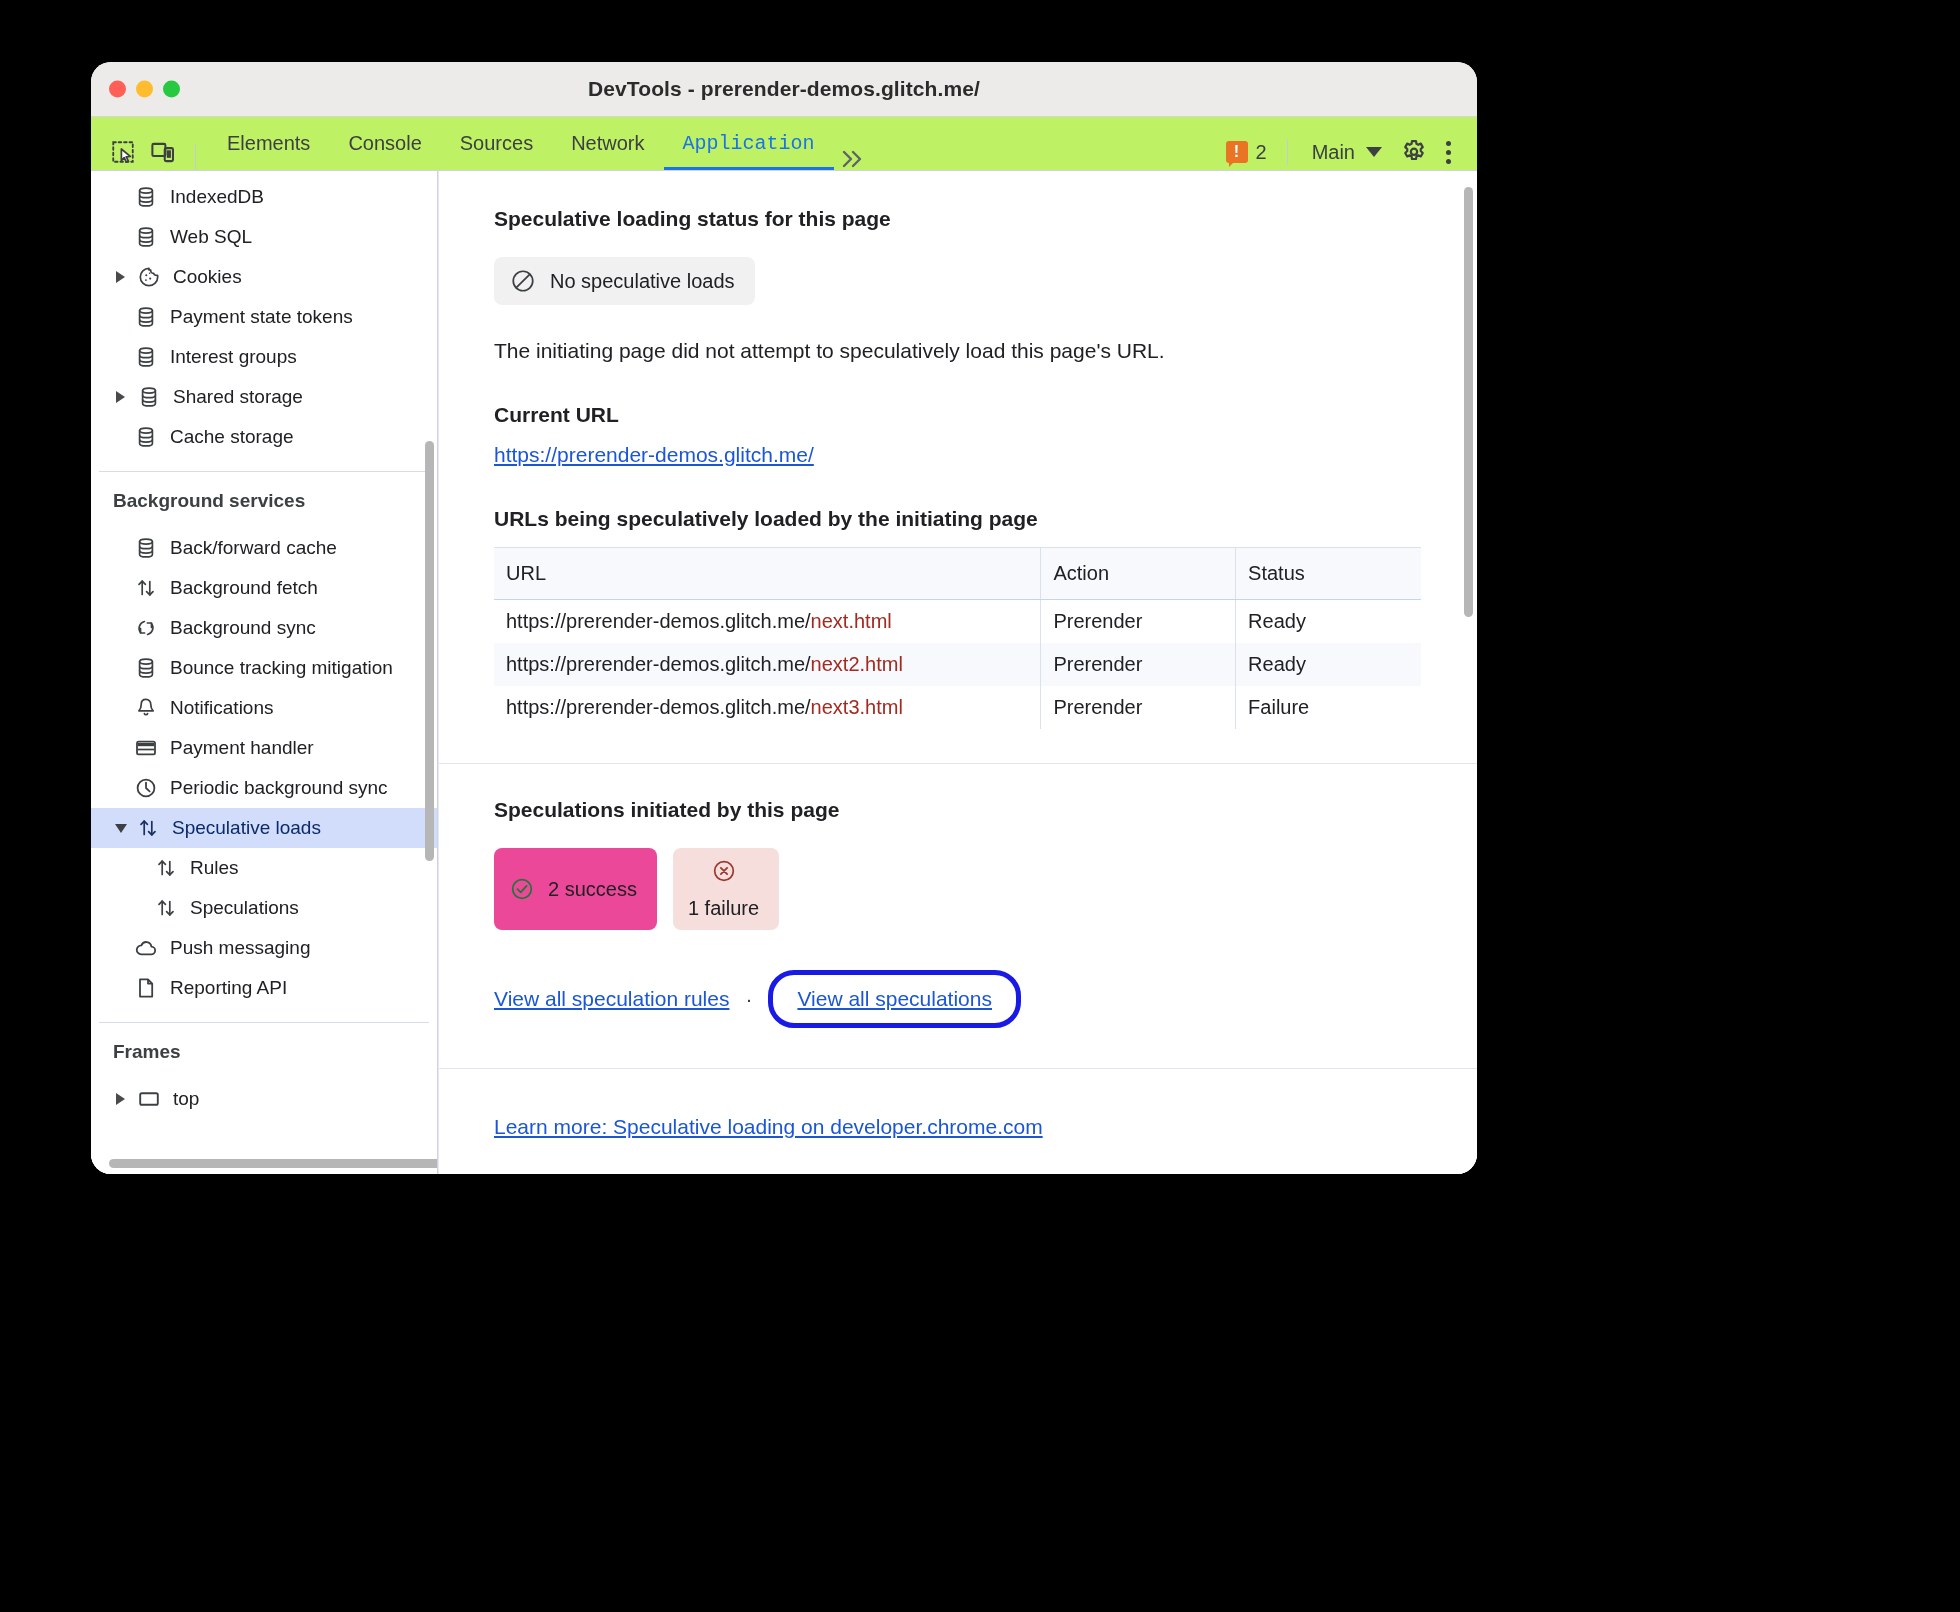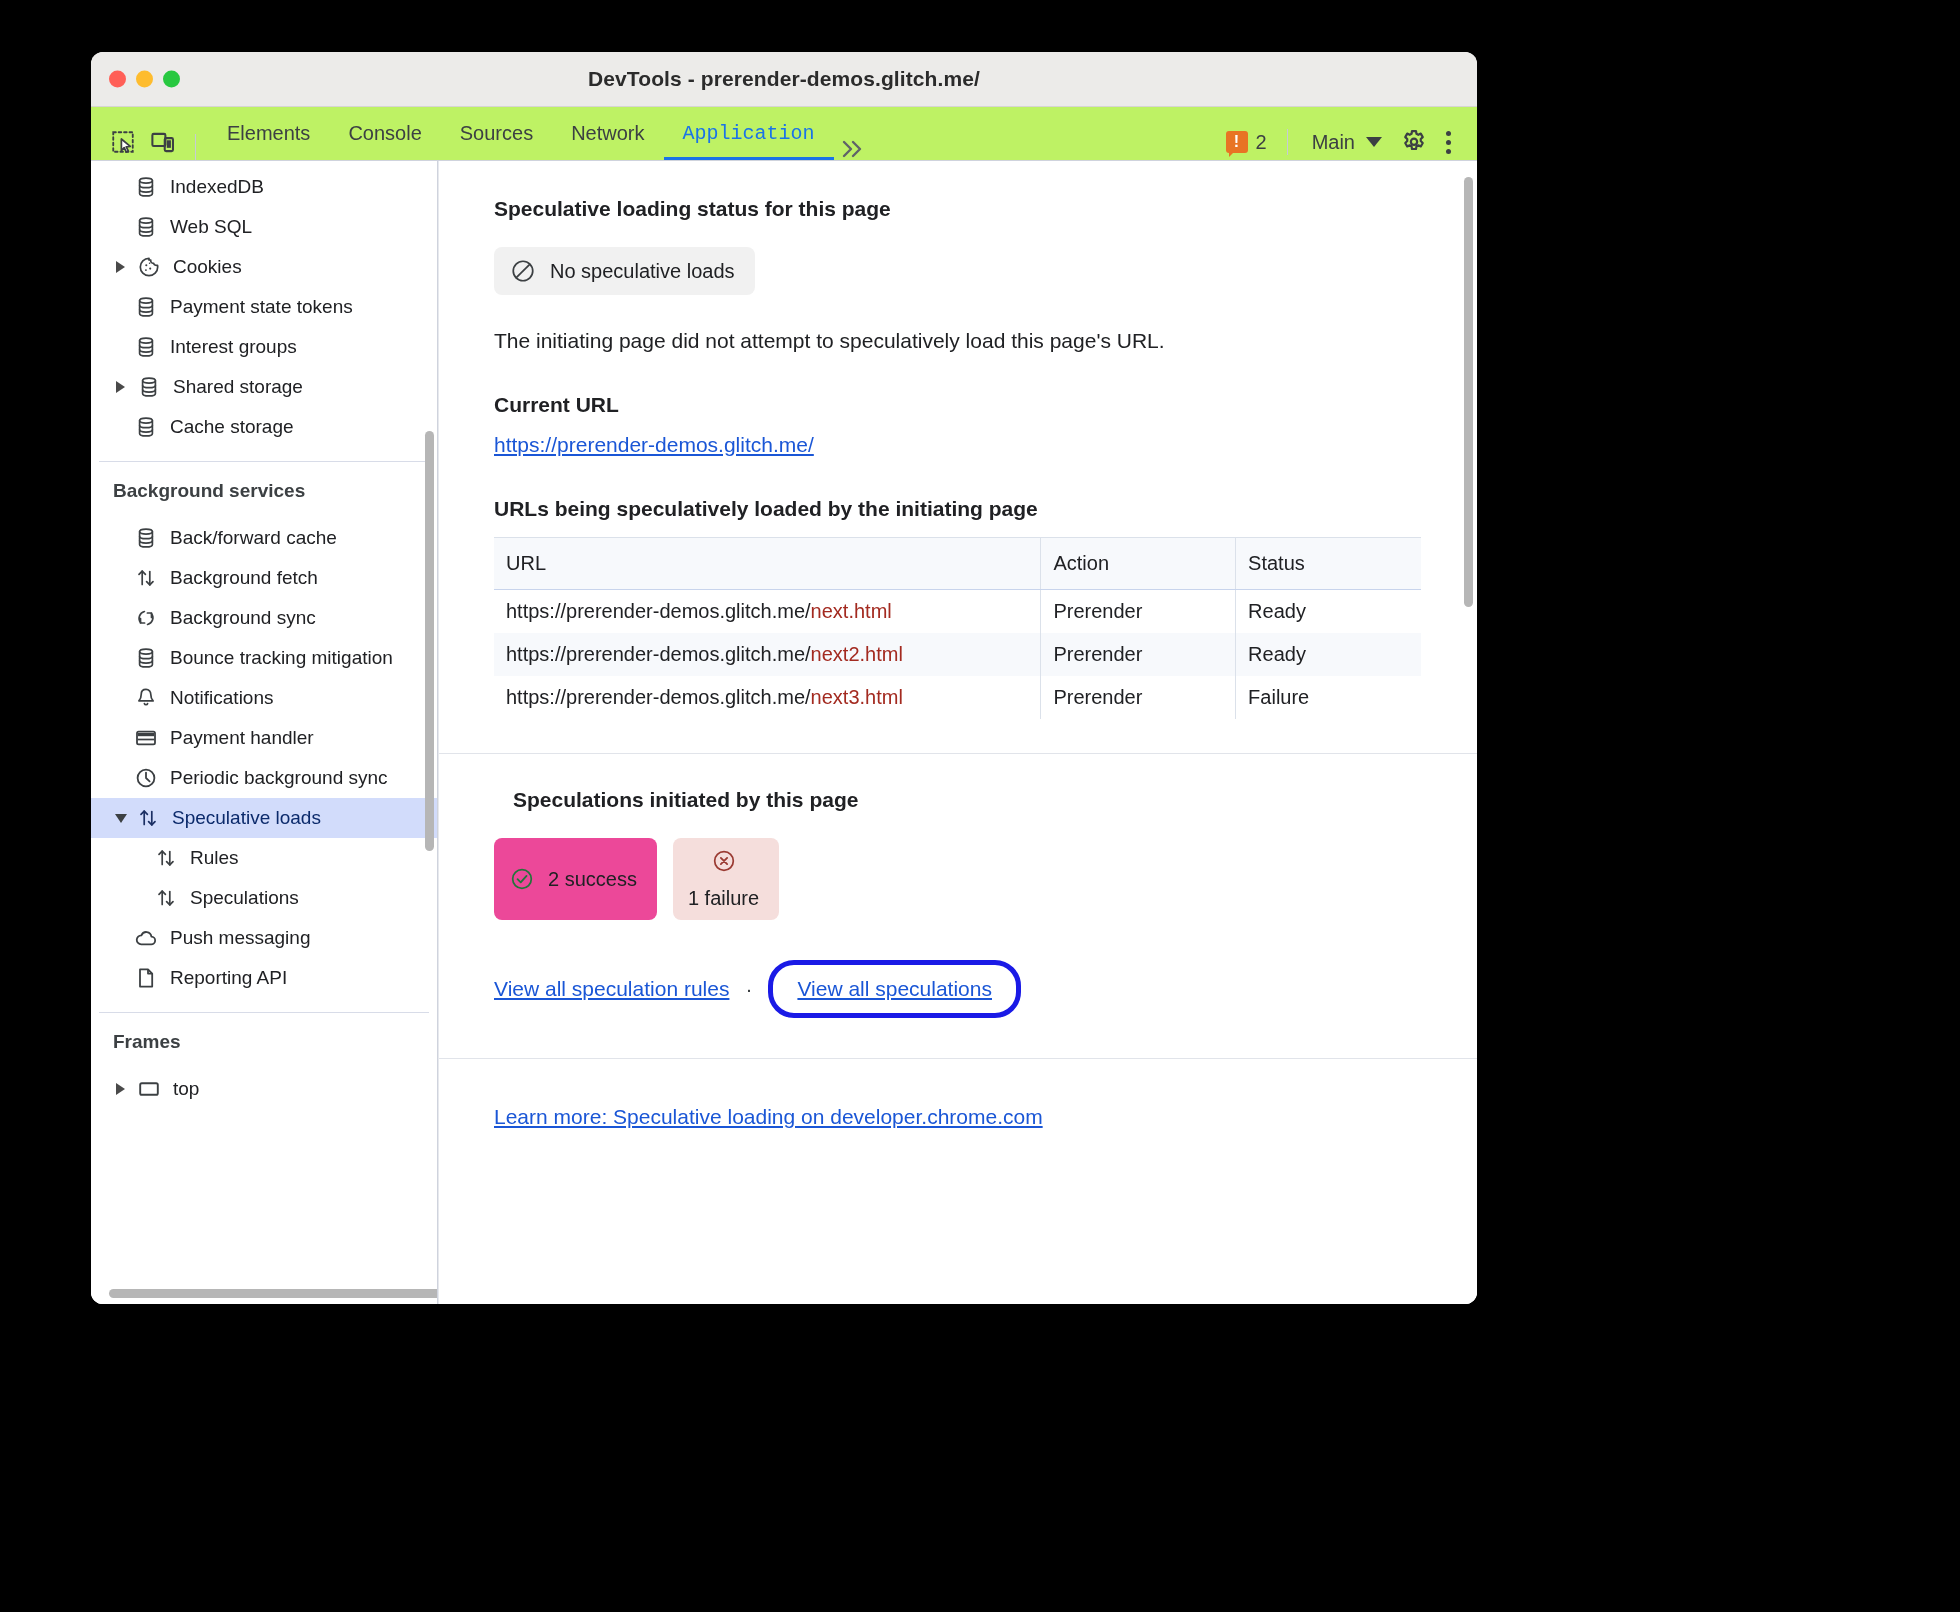--- a/index.html
+++ b/index.html
@@ -6,24 +6,24 @@
   html, body {
     width: 1960px; height: 1612px;
     background: #000;
     font-family: "Liberation Sans", sans-serif;
     overflow: hidden;
   }
 
   
   #window {
     position: absolute;
-    left: 91px; top: 52px;
-    width: 1386px; height: 1252px;
+    left: 91px; top: 62px;
+    width: 1386px; height: 1112px;
     background: #ffffff;
-    border-radius: 12px;
+    border-radius: 20px;
     overflow: hidden;
     box-shadow: 0 6px 28px rgba(0,0,0,.45);
     display: flex; flex-direction: column;
   }
 
   
   #titlebar {
     height: 55px; flex: 0 0 55px;
     background: #ecebe9;
     border-bottom: 1px solid #d7d5d2;
@@ -659,21 +659,21 @@
                 <span class="url-base">https://prerender-demos.glitch.me/</span><span class="url-hl">next3.html</span>
               </td>
               <td>Prerender</td>
               <td>Failure</td>
             </tr>
           </tbody>
         </table>
 
         <div class="hr-sep"></div>
 
-        <div class="h-title" style="margin-top:34px;margin-left:19px;">Speculations initiated by this page</div>
+        <div class="h-title" style="margin-top:34px;">Speculations initiated by this page</div>
 
         <div class="badge-row">
           <div class="badge success">
             <span>
               <svg width="26" height="26" viewBox="0 0 24 24">
                 <circle cx="12" cy="12" r="8.6" fill="none" stroke="#22753a" stroke-width="1.6"></circle>
                 <path d="M7.9 12.2 10.8 15.1 16.2 9.2" fill="none" stroke="#22753a" stroke-width="1.7" stroke-linecap="round" stroke-linejoin="round"></path>
                 </svg>
             </span>
             <span>2 success</span>

